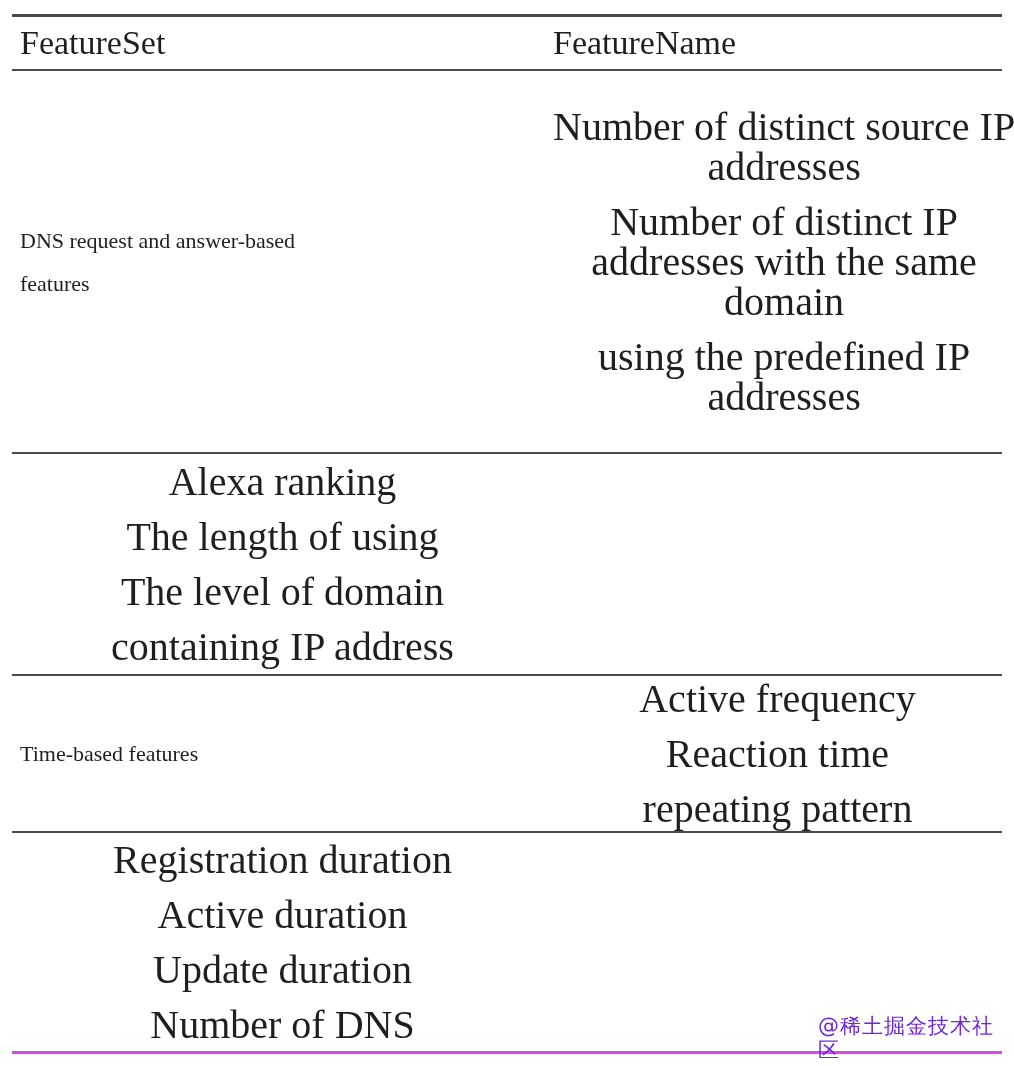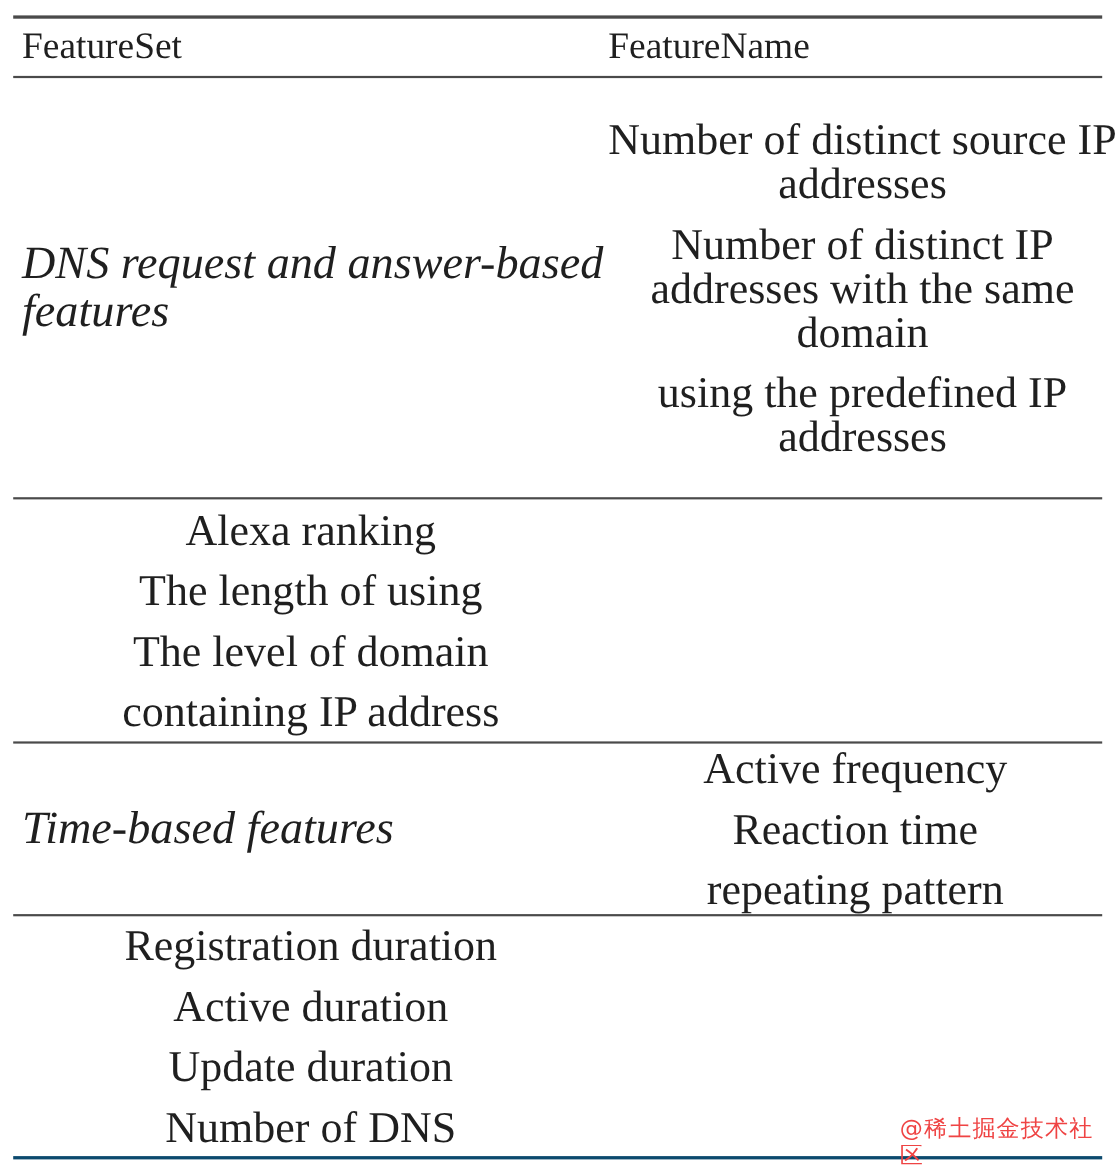--- a/index.html
+++ b/index.html
@@ -15,21 +15,21 @@
     font-family: "Liberation Serif", serif;
     color: #1f1f1f;
     overflow: hidden;
   }
   .table {
     position: absolute;
     left: 12px;
     top: 14px;
     width: 990px;
     border-top: 3px solid #4a4a4a;
-    border-bottom: 3px solid #0c4a6e;
+    border-bottom: 3px solid #d946ef;
   }
   .row {
     display: grid;
     grid-template-columns: 541px 1fr;
     border-bottom: 2px solid #4a4a4a;
   }
   .row.header {
     height: 52px;
   }
   #body-rows .row:nth-child(1) { height: 381px; }
@@ -50,38 +50,37 @@
     flex-direction: column;
     justify-content: center;
     gap: 15px;
   }
   .th {
     font-size: 34px;
     line-height: 40px;
     white-space: pre;
   }
   .fs-label {
-    font-size: 42px;
+    font-size: 22px;
     line-height: 43px;
     white-space: pre;
-    font-style: italic;
   }
   .feature {
     font-size: 40px;
     line-height: 40px;
     white-space: pre;
     text-align: center;
   }
   .watermark {
     position: absolute;
     left: 818px;
     top: 1014px;
     font-size: 21px;
     line-height: 24px;
-    color: #ef4444;
+    color: #6d28d9;
     font-family: "DejaVu Sans", sans-serif;
     letter-spacing: 1px;
   }
 </style>
 </head>
 <body>
 
 <div class="page">
   <div class="table">
     <div class="row header">

